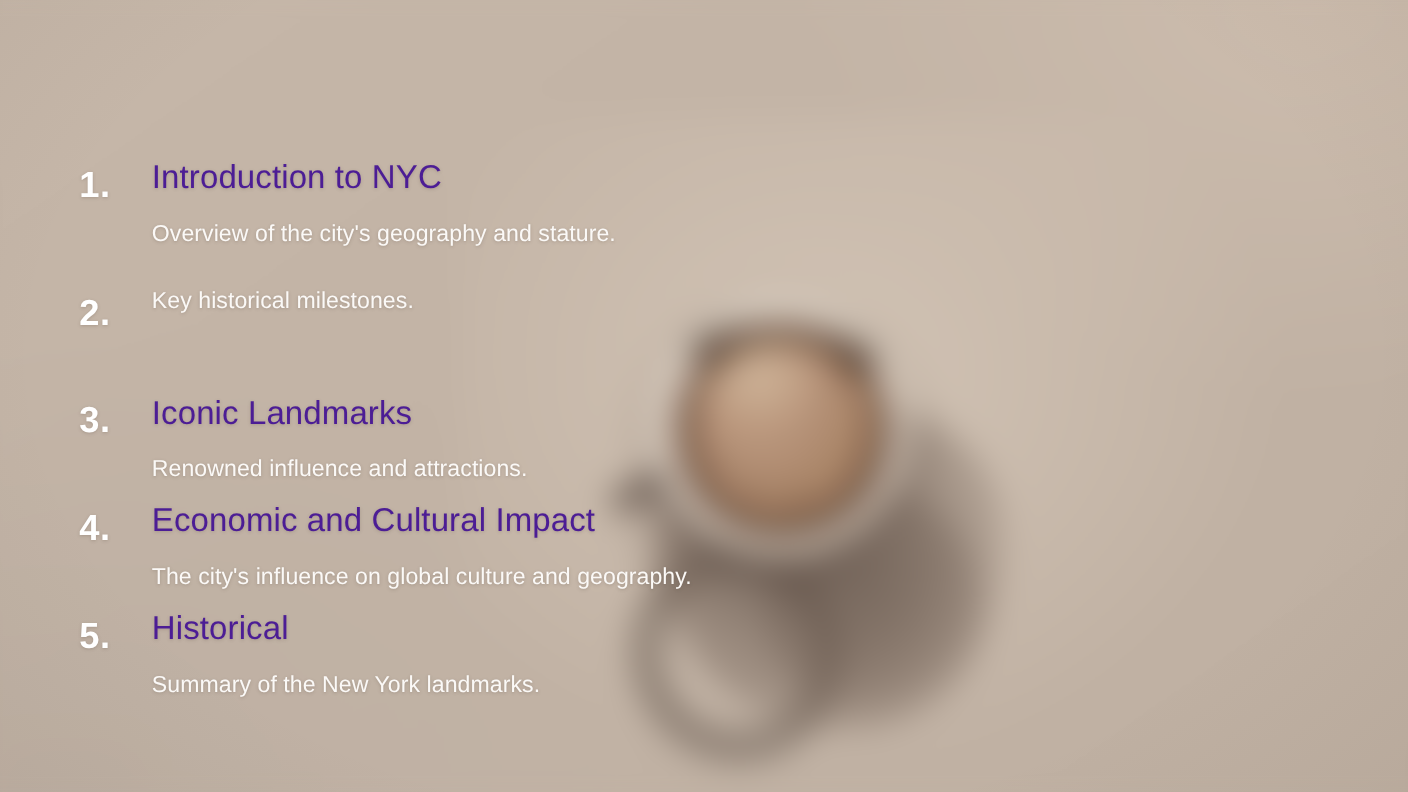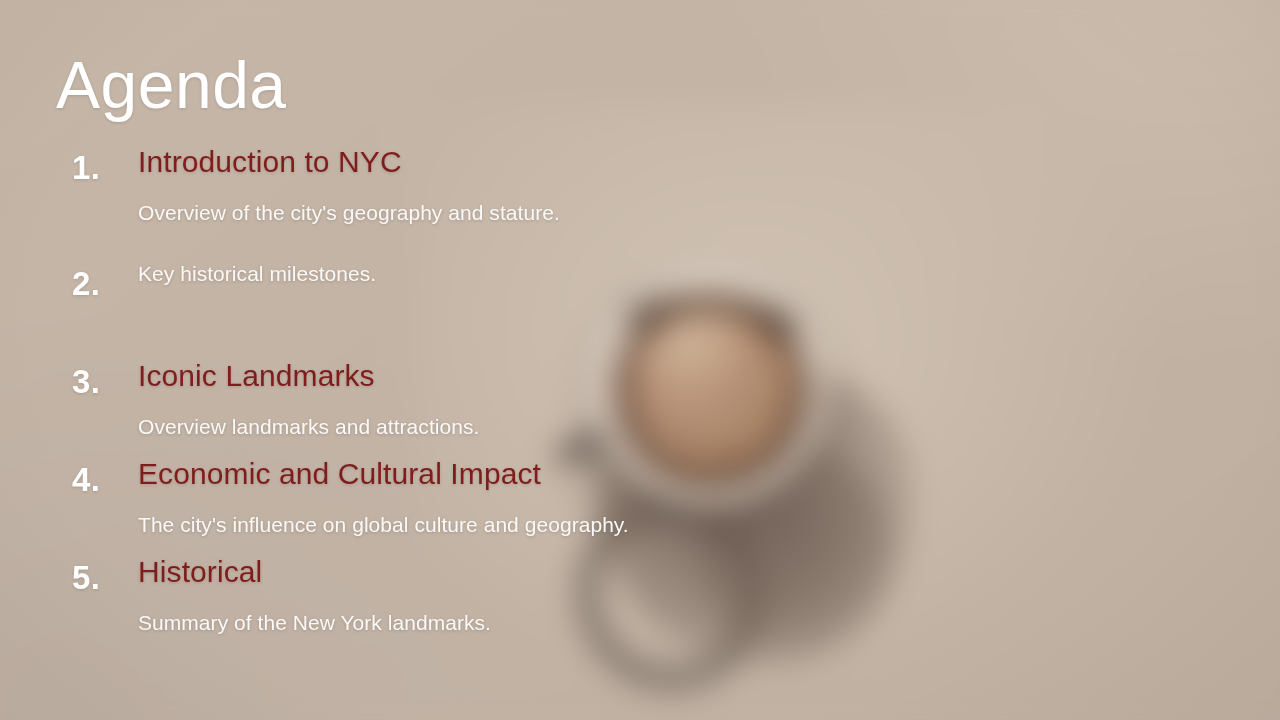--- a/index.html
+++ b/index.html
@@ -193,21 +193,21 @@
     font-weight: 700;
     letter-spacing: 0.5px;
     color: #ffffff;
     text-shadow: 0 1px 3px rgba(90,74,63,0.25);
   }
   .item-title {
     font-size: 30px;
     font-weight: 300;
     line-height: 1.16;
     letter-spacing: 0.1px;
-    color: #7f1d1d;
+    color: #4c1d95;
     text-shadow: 0 1px 3px rgba(90,74,63,0.25);
   }
   .item-desc {
     margin-top: 20px;
     font-size: 21px;
     font-weight: 300;
     line-height: 1.2;
     letter-spacing: 0.05px;
     color: #fbf9f7;
     text-shadow: 0 1px 3px rgba(90,74,63,0.28);
@@ -240,39 +240,38 @@
         <i class="b6"></i>
         <i class="b7"></i>
         <i class="b8"></i>
     </div>
   </div>
 
   <div id="vignette"></div>
 
   <div id="content">
 
-    <div id="title">Agenda</div>
 
     <div id="agenda-list">
 
       <div class="agenda-item">
         <div class="item-number">1.</div>
         <div class="item-title">Introduction to NYC</div>
         <div class="item-desc">Overview of the city's geography and stature.</div>
       </div>
 
       <div class="agenda-item">
         <div class="item-number">2.</div>
         <div class="item-desc">Key historical milestones.</div>
       </div>
 
       <div class="agenda-item">
         <div class="item-number">3.</div>
         <div class="item-title">Iconic Landmarks</div>
-        <div class="item-desc">Overview landmarks and attractions.</div>
+        <div class="item-desc">Renowned influence and attractions.</div>
       </div>
 
       <div class="agenda-item">
         <div class="item-number">4.</div>
         <div class="item-title">Economic and Cultural Impact</div>
         <div class="item-desc">The city's influence on global culture and geography.</div>
       </div>
 
       <div class="agenda-item">
         <div class="item-number">5.</div>

